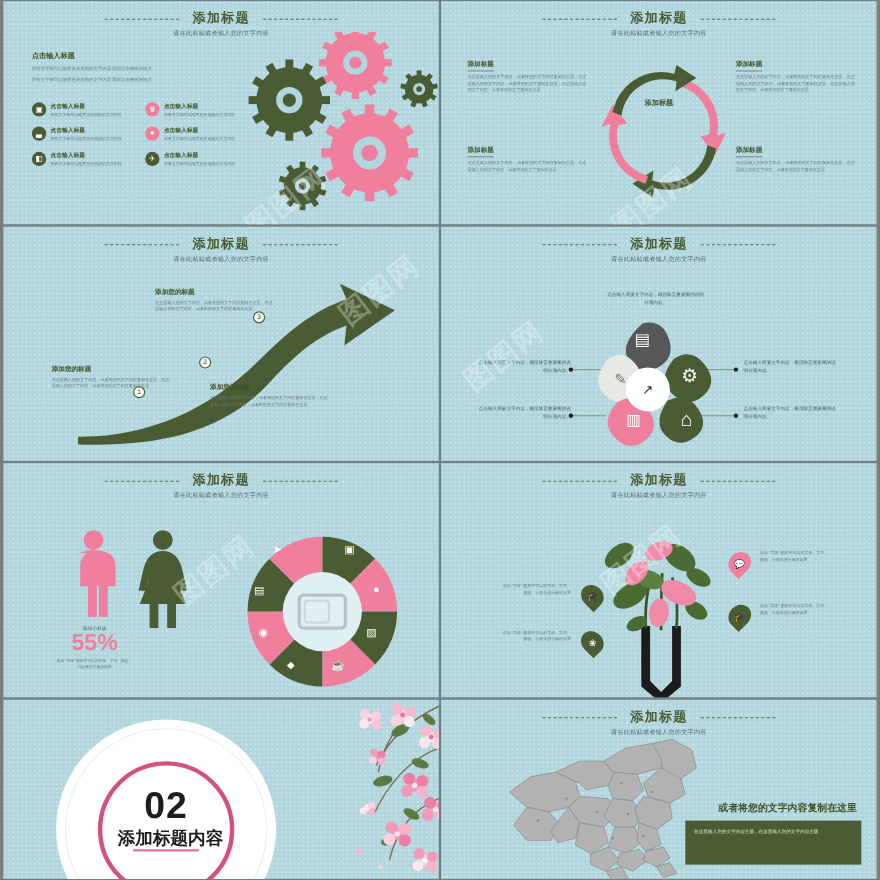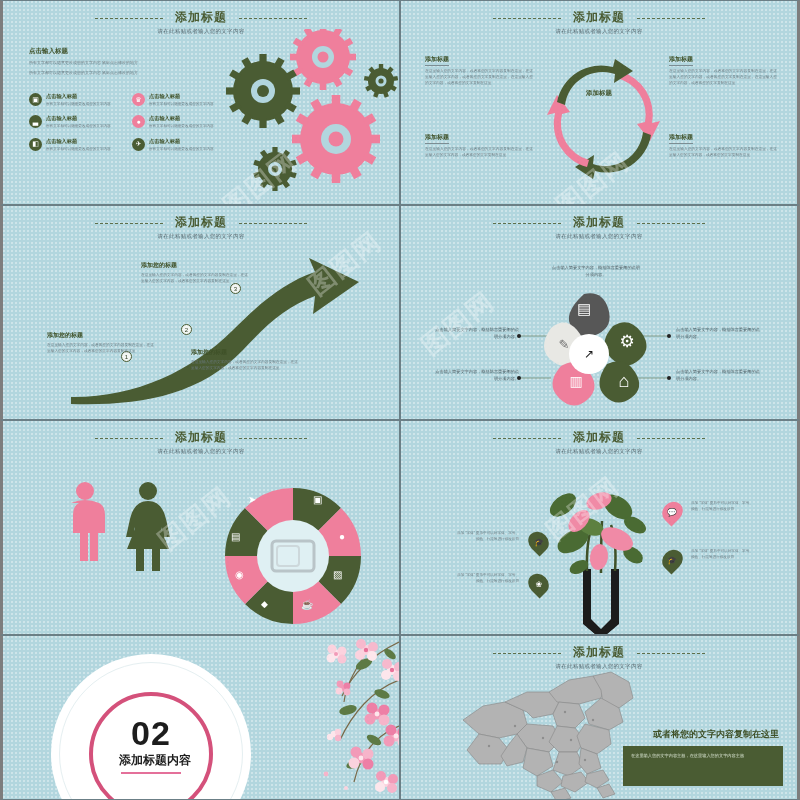--- a/index.html
+++ b/index.html
@@ -97,21 +97,21 @@
   
   .cover-circ-out { position:absolute; left:48px; top:18px; width:200px; height:200px;
                     border-radius:50%; background:#ffffff; }
   .cover-ring { position:absolute; left:56px; top:26px; width:184px; height:184px;
                 border-radius:50%; border:1.2px solid #e5eff1; }
   .cover-ring2 { position:absolute; left:86px; top:56px; width:124px; height:124px;
                  border-radius:50%; border:4px solid #d4517b; }
   .cover-num { position:absolute; left:86px; top:78px; width:124px; text-align:center;
                font-size:34px; font-weight:700; color:#1d1d1d; letter-spacing:1px; }
   .cover-sub { position:absolute; left:86px; top:116px; width:132px; text-align:center;
-               font-size:12px; font-weight:700; color:#1d1d1d; }
+               font-size:16px; font-weight:700; color:#1d1d1d; }
   .cover-line { position:absolute; left:118px; top:136px; width:60px; height:2px; background:#e4709a; }
 
   
   .m-title { position:absolute; right:18px; top:92px; font-size:9px; font-weight:700;
              color:#3f5128; }
   .m-bar { position:absolute; right:14px; top:110px; width:160px; height:40px;
            background:#4a5c33; padding:6px 8px; }
   .m-bar p { font-size:4.2px; color:#dbe6d4; line-height:1.7; }
 </style>
 </head>
@@ -391,20 +391,25 @@
         <g fill="#ef7f9c">
           <circle cx="22" cy="10" r="9"></circle>
           <path d="M8 22 q14 -6 28 0 q6 3 6 12 v18 h-7 v28 h-8 v-28 h-2 v28 h-8 v-28 h-7 v-18 q0 -9 6 -12 z"></path>
         </g>
         <g fill="#4a5c33">
           <circle cx="85" cy="10" r="9"></circle>
           <path d="M85 20 q-14 0 -18 18 l-4 18 h7 l2 -10 v2 l-8 20 h9 v22 h8 v-22 h8 v22 h8 v-22 h9 l-8 -20 v-2 l2 10 h7 l-4 -18 q-4 -18 -18 -18 z"></path>
         </g>
       </svg>
 
+      <div class="pc-lbl" style="left:48px;top:148px">
+        <div class="s">添加小标题</div>
+        <div class="n" style="color:#ef7f9c">55%</div>
+        <div class="d">添加 “字体” 图形中可以对字体、字号、颜色、行距等进行修改设置</div>
+      </div>
 
       <svg style="position:absolute;left:215px;top:60px;width:150px;height:150px" viewBox="0 0 150 150">
         <g transform="translate(75,75)">
           <path d="M0 -68 A68 68 0 0 1 48 -48 L24 -24 A34 34 0 0 0 0 -34 Z" fill="#4a5c33"></path>
           <path d="M48 -48 A68 68 0 0 1 68 0 L34 0 A34 34 0 0 0 24 -24 Z" fill="#ef7f9c"></path>
           <path d="M68 0 A68 68 0 0 1 48 48 L24 24 A34 34 0 0 0 34 0 Z" fill="#4a5c33"></path>
           <path d="M48 48 A68 68 0 0 1 0 68 L0 34 A34 34 0 0 0 24 24 Z" fill="#ef7f9c"></path>
           <path d="M0 68 A68 68 0 0 1 -48 48 L-24 24 A34 34 0 0 0 0 34 Z" fill="#4a5c33"></path>
           <path d="M-48 48 A68 68 0 0 1 -68 0 L-34 0 A34 34 0 0 0 -24 24 Z" fill="#ef7f9c"></path>
           <path d="M-68 0 A68 68 0 0 1 -48 -48 L-24 -24 A34 34 0 0 0 -34 0 Z" fill="#4a5c33"></path>

